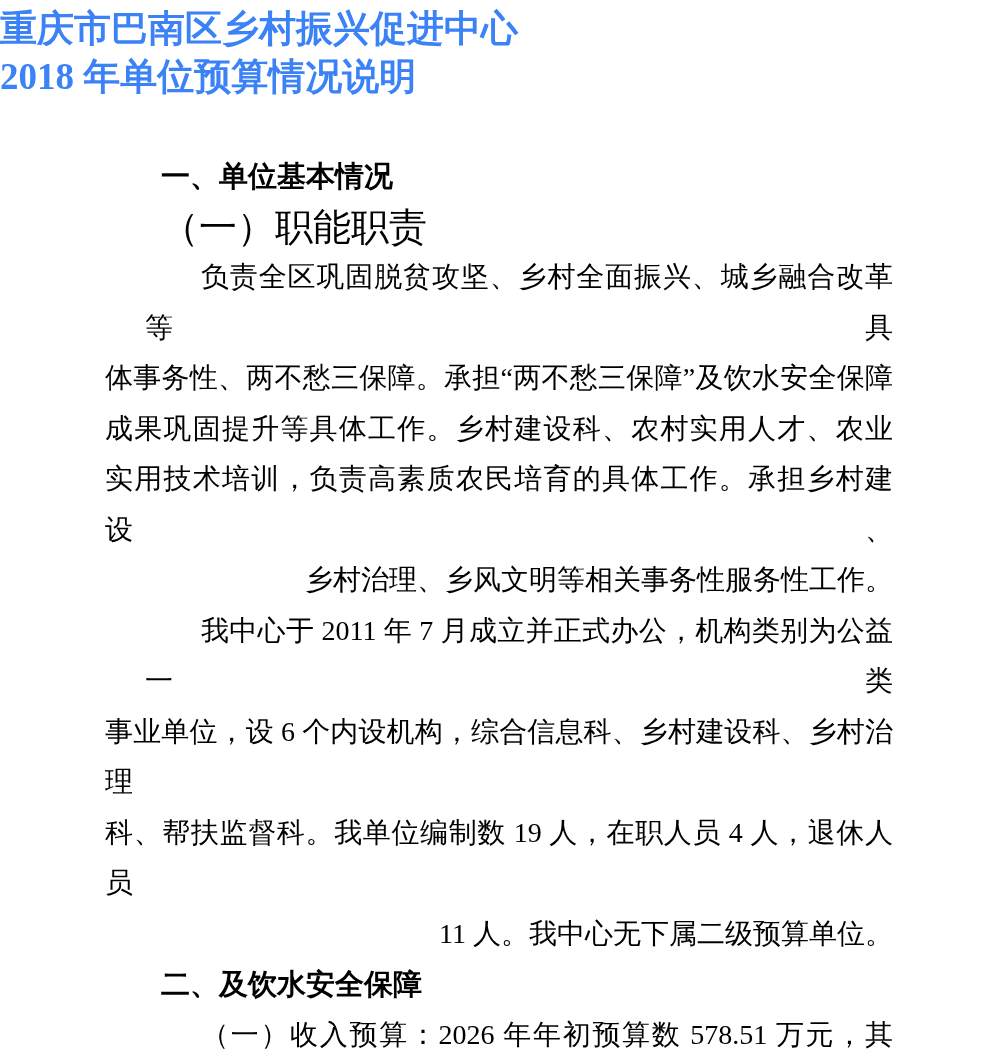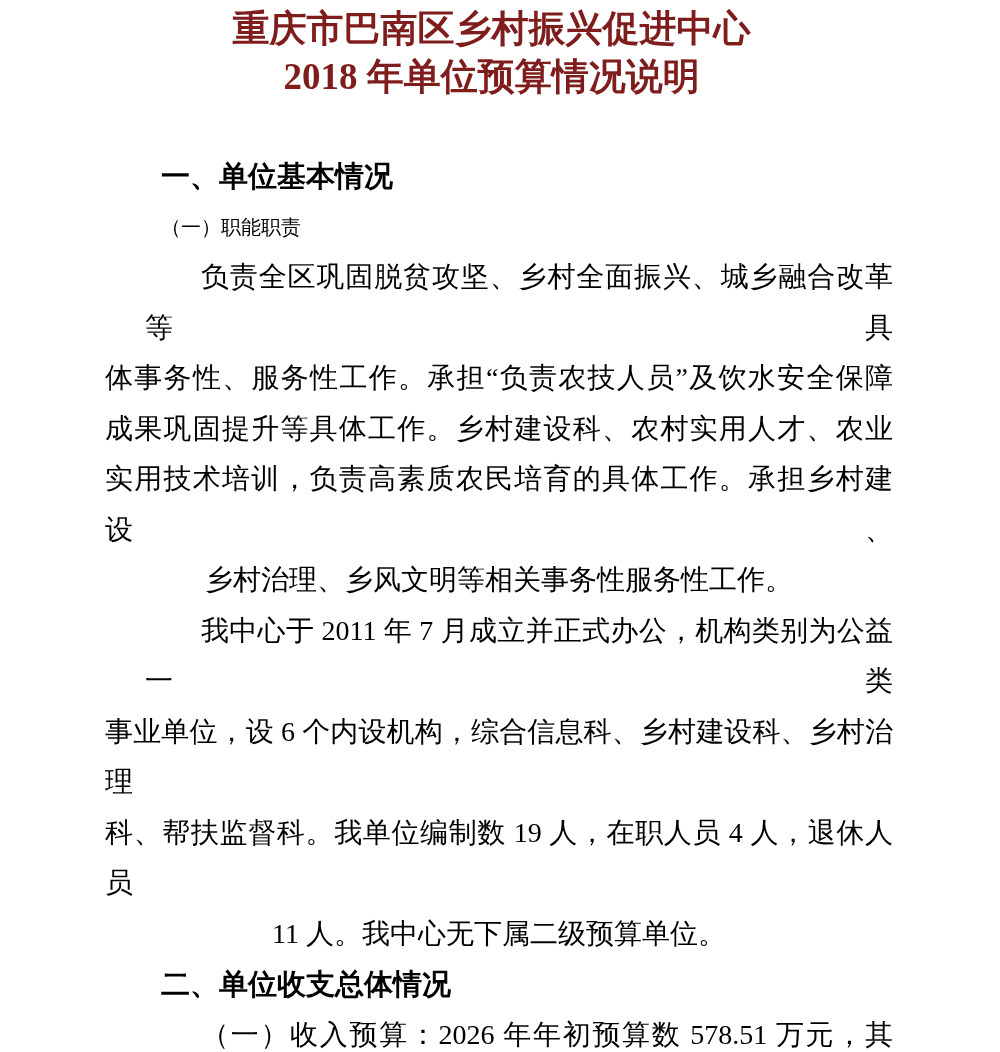--- a/index.html
+++ b/index.html
@@ -10,48 +10,48 @@
   .page {
     position: relative;
     width: 1000px;
     height: 1052px;
     background: #ffffff;
     color: #000000;
     overflow: hidden;
   }
   .title {
     margin: 5px 17px 0 0;
-    text-align: center;
+    text-align: left;
     font-family: "Liberation Serif", "DejaVu Serif", serif;
     font-weight: bold;
     font-size: 37px;
     line-height: 48px;
-    color: #7f1d1d;
+    color: #3b82f6;
   }
   .content {
     margin: 50px 107px 0 105px;
     font-family: "Liberation Serif", "DejaVu Serif", serif;
     font-size: 28px;
     line-height: 50.5px;
     color: #000000;
   }
   .heading {
     font-family: Liberation Sans, sans-serif;
     font-weight: bold;
     font-size: 29px;
     text-indent: 56px;
     white-space: nowrap;
   }
   .subheading {
-    font-size: 20px;
+    font-size: 38px;
     text-indent: 56px;
     white-space: nowrap;
   }
   .line {
-    text-align: center;
+    text-align: right;
   }
   .indent {
     text-indent: 56px;
     margin-left: 40px;
   }
   .just {
     text-align: justify;
     text-align-last: justify;
   }
 </style>
@@ -65,30 +65,30 @@
     <div>2018 年单位预算情况说明</div>
   </div>
 
   <div class="content">
 
     <div class="heading">一、单位基本情况</div>
 
     <div class="subheading">（一）职能职责</div>
 
     <div class="line just indent">负责全区巩固脱贫攻坚、乡村全面振兴、城乡融合改革等具</div>
-    <div class="line just">体事务性、服务性工作。承担“负责农技人员”及饮水安全保障</div>
+    <div class="line just">体事务性、两不愁三保障。承担“两不愁三保障”及饮水安全保障</div>
     <div class="line just">成果巩固提升等具体工作。乡村建设科、农村实用人才、农业</div>
     <div class="line just">实用技术培训，负责高素质农民培育的具体工作。承担乡村建设、</div>
     <div class="line">乡村治理、乡风文明等相关事务性服务性工作。</div>
 
 
     <div class="line just indent">我中心于 2011 年 7 月成立并正式办公，机构类别为公益一类</div>
     <div class="line just">事业单位，设 6 个内设机构，综合信息科、乡村建设科、乡村治理</div>
     <div class="line just">科、帮扶监督科。我单位编制数 19 人，在职人员 4 人，退休人员</div>
     <div class="line">11 人。我中心无下属二级预算单位。</div>
 
-    <div class="heading">二、单位收支总体情况</div>
+    <div class="heading">二、及饮水安全保障</div>
 
     <div class="line just indent">（一）收入预算：2026 年年初预算数 578.51 万元，其中：一</div>
 
   </div>
 
 </div>
 
 </body></html>

